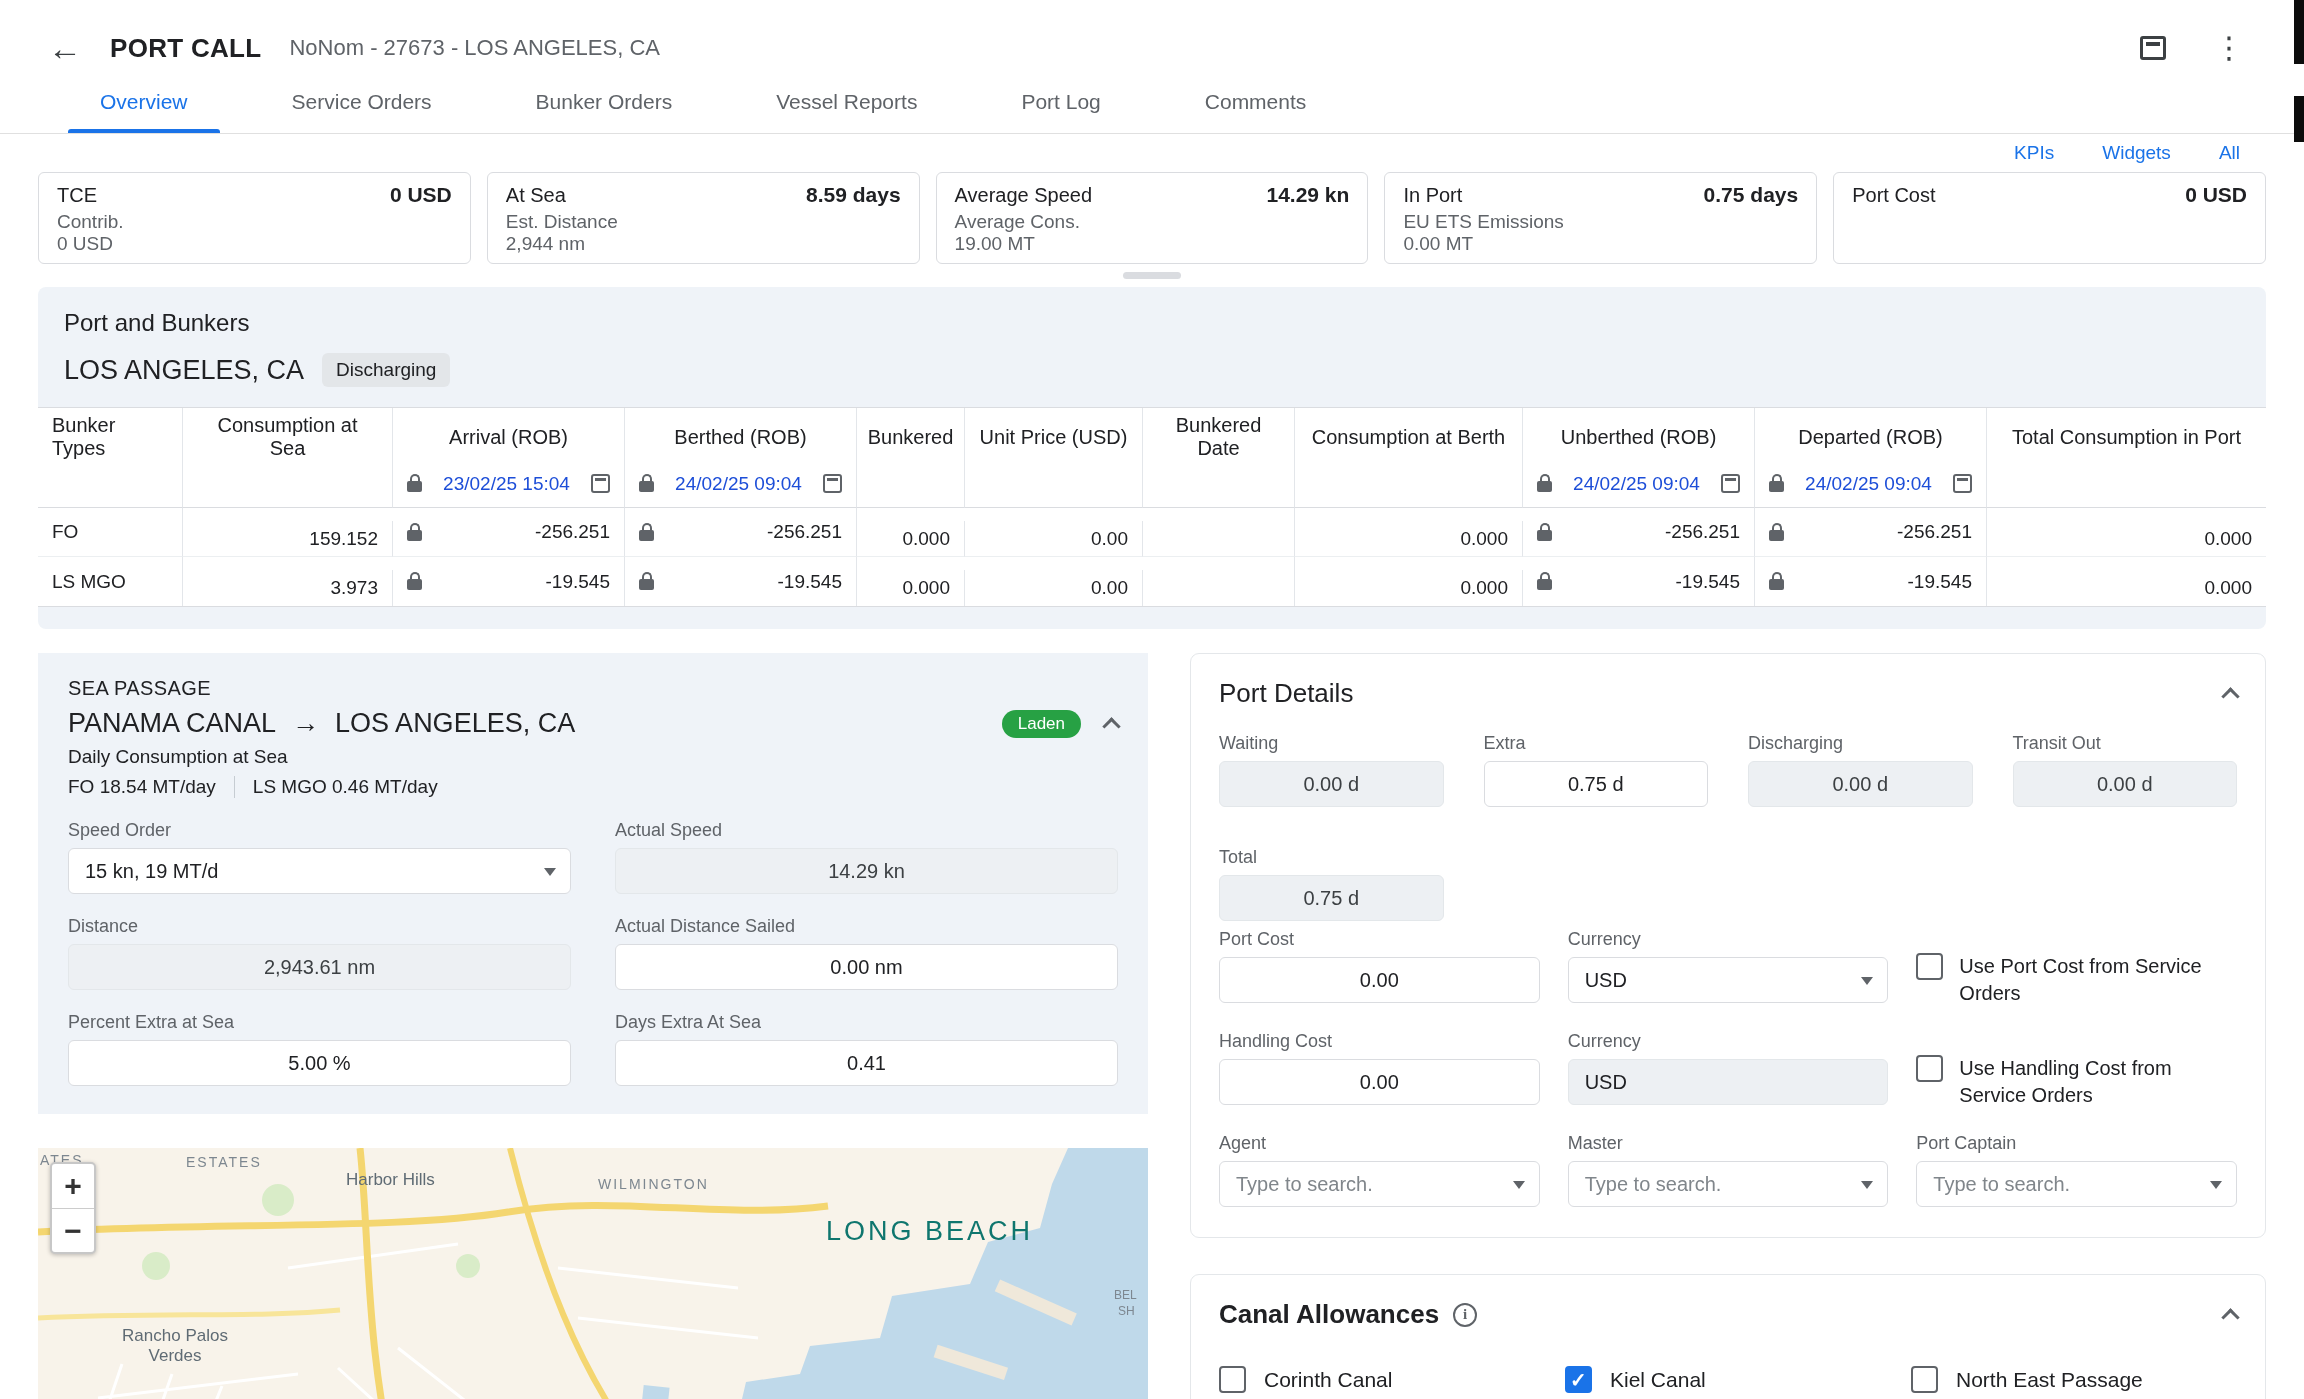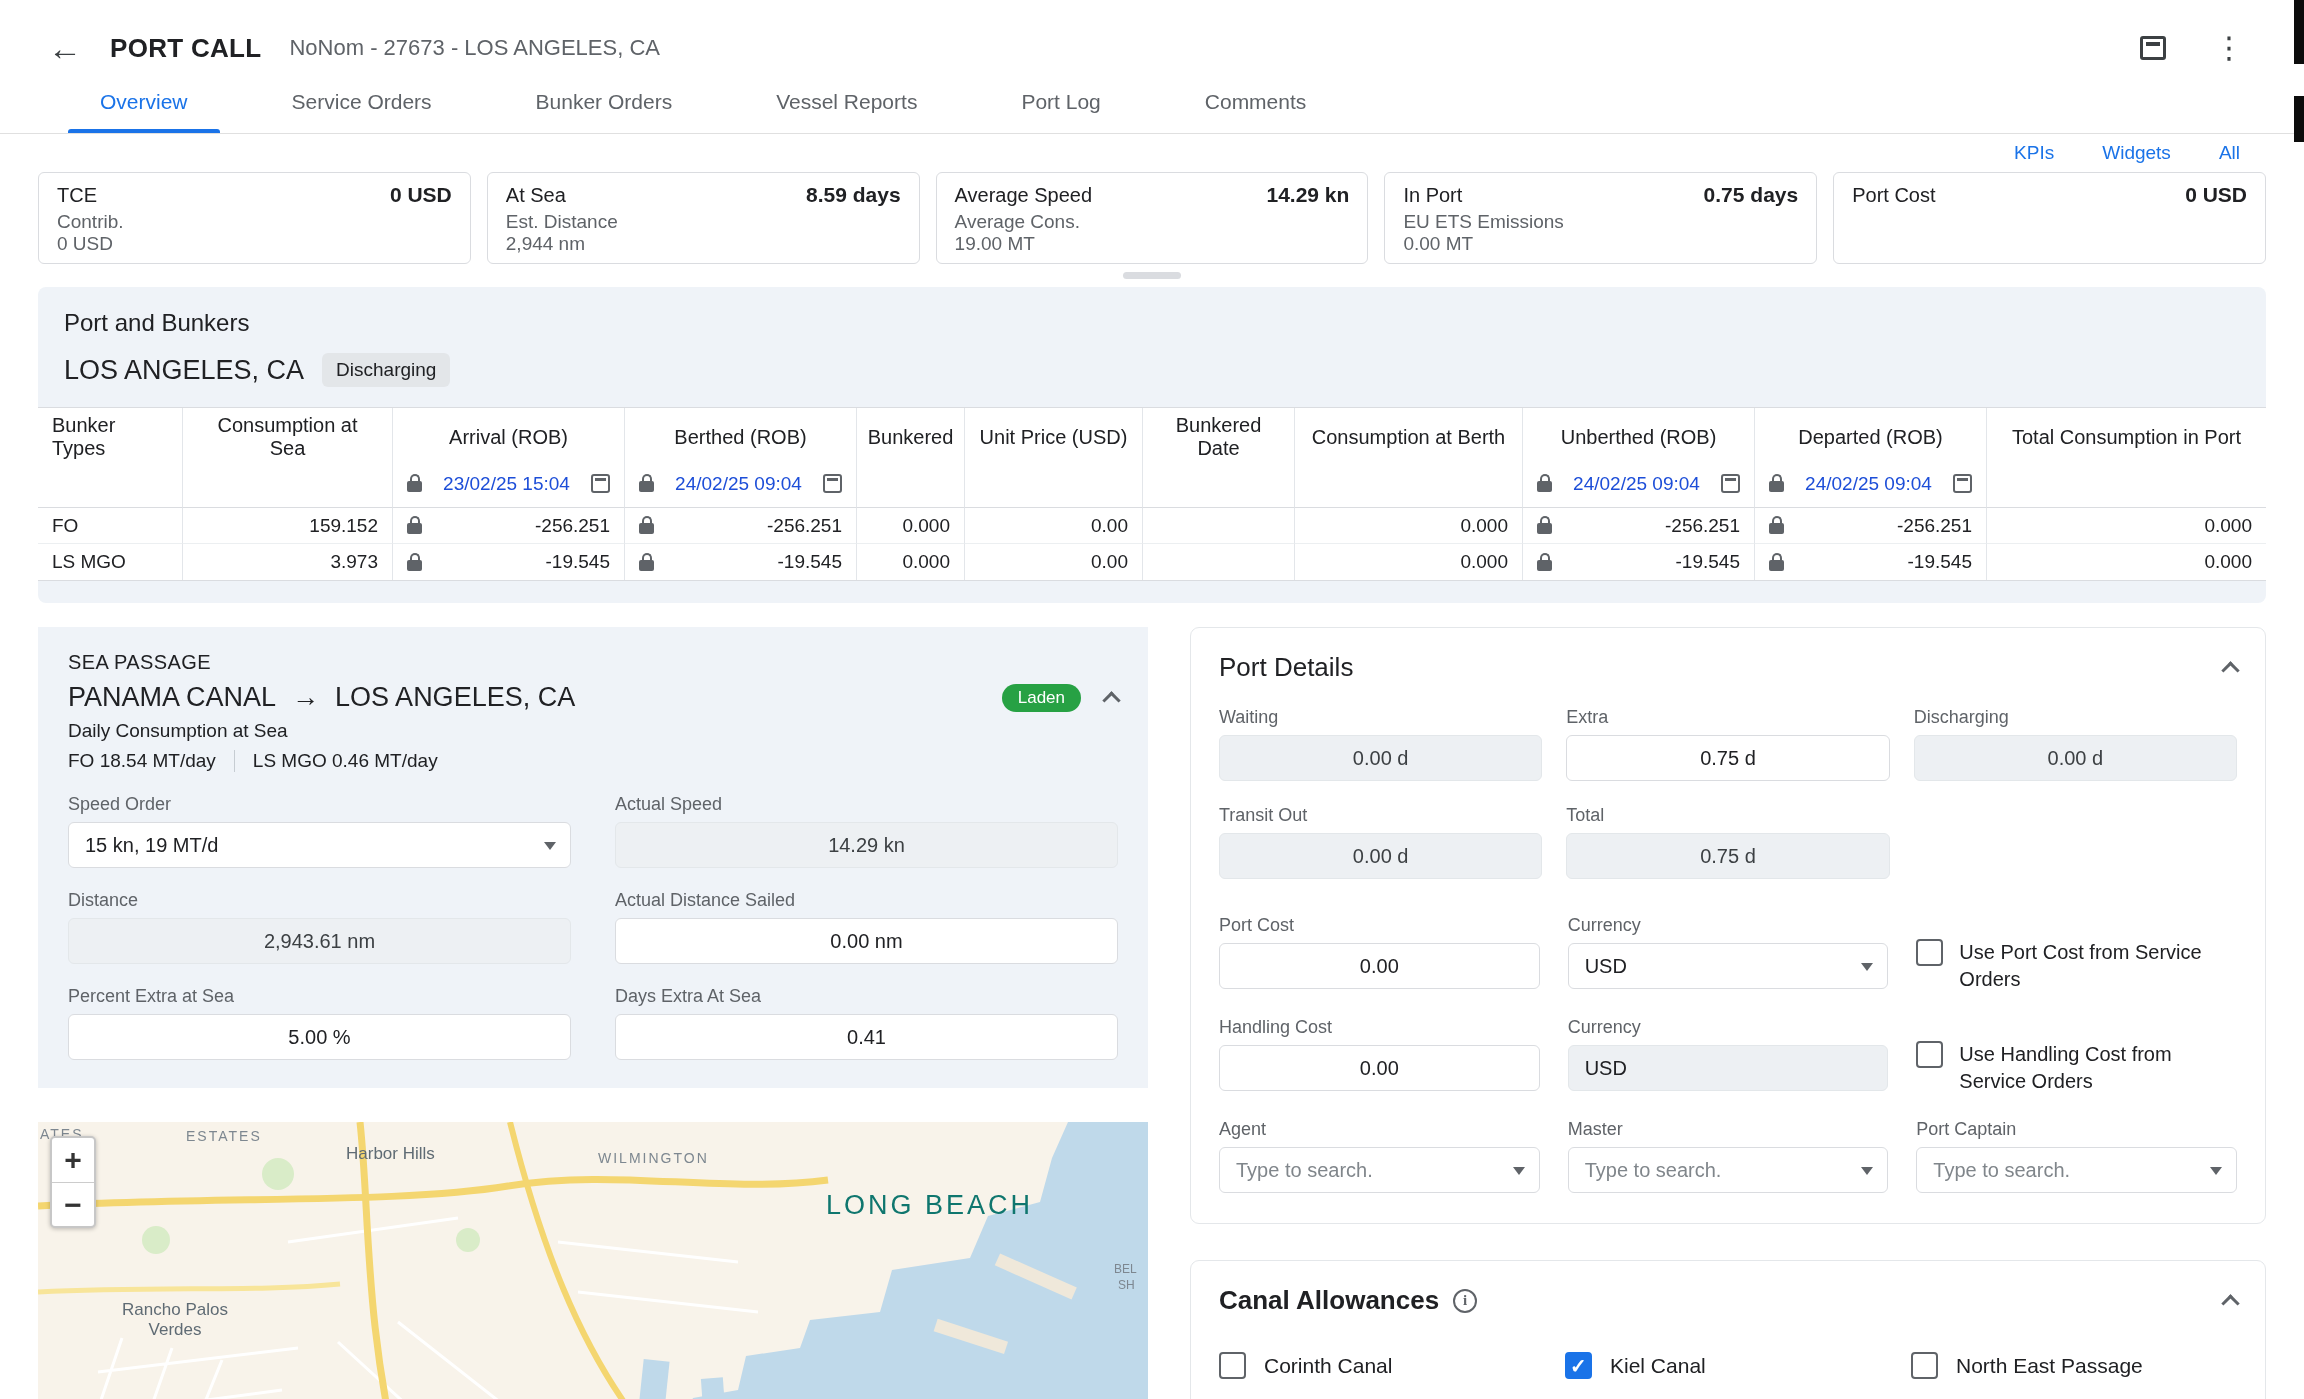--- a/index.html
+++ b/index.html
@@ -49,21 +49,21 @@
   .bk-grid { display:grid; grid-template-columns:145px 210px 232px 232px 108px 178px 152px 228px 232px 232px 1fr; }
   .bk-grid .c { border-right:1px solid #e3e6ea; padding:0 14px; display:flex; align-items:center; min-height:36px; font-size:19px; }
   .bk-grid .c:last-child { border-right:none; }
   .hdr .c { font-size:20px; font-weight:500; min-height:52px; padding-top:6px; border-bottom:none; }
   .hdr .c.cc { justify-content:center; text-align:center; }
   .daterow .c { min-height:48px; border-bottom:1px solid #dadce0; }
   .datecell { display:flex; align-items:center; justify-content:space-between; width:100%; gap:8px; }
   .dtext { font-size:19px; color:#1d4ed8; white-space:nowrap; }
   .rowline .c { border-bottom:1px solid #eceff1; min-height:36px; }
   .rowline:last-child .c { border-bottom:none; }
-  .num { justify-content:flex-end !important; }
+  .num { justify-content:flex-end !important;margin-top:13px; }
   .lockcell { justify-content:space-between !important; }
 
   .lock { position:relative; display:inline-block; width:15px; height:11px; background:#5f6368; border-radius:2px; margin-top:6px; flex:none; }
   .lock::before { content:""; position:absolute; left:2.5px; top:-7px; width:6px; height:7px; border:2px solid #5f6368; border-bottom:none; border-radius:5px 5px 0 0; }
   .cal { position:relative; display:inline-block; width:19px; height:19px; border:2px solid #5f6368; border-radius:3px; flex:none; cursor:pointer; }
   .cal::before { content:""; position:absolute; left:2px; right:2px; top:2px; height:3px; background:#5f6368; }
 
   
   .main-cols { display:flex; gap:42px; padding:24px 38px 0; align-items:flex-start; }
   .left-col { width:1110px; flex:none; }
@@ -101,21 +101,21 @@
   .zbtn + .zbtn { border-top:1px solid #ccc; }
 
   
   .panel { background:#fff; border:1px solid #e4e7ea; border-radius:9px; padding:24px 28px 30px; }
   .panel-head { display:flex; align-items:center; margin-bottom:24px; }
   .panel-title { font-size:26px; font-weight:500; }
   .panel-head .chev { margin-left:auto; }
   .info-icon { position:relative; width:24px; height:24px; border:2px solid #5f6368; border-radius:50%; margin-left:14px; cursor:pointer; }
   .info-icon::after { content:"i"; position:absolute; left:0; right:0; top:0; bottom:0; display:flex; align-items:center; justify-content:center; font-size:15px; font-weight:700; color:#5f6368; font-family:"Liberation Serif",serif; }
 
-  .dur-grid { display:grid; grid-template-columns:repeat(3,1fr); gap:24px; margin-bottom:36px; }
+  .dur-grid { display:grid; grid-template-columns:repeat(4,1fr); gap:40px; margin-bottom:8px; }
   .pd-grid { display:grid; grid-template-columns:1fr 1fr 1fr; column-gap:28px; row-gap:24px; align-items:start; }
   .cbrow { display:flex; align-items:flex-start; gap:16px; padding-top:24px; }
   .cbrow .cb-label { font-size:20px; line-height:1.35; max-width:270px; }
   .cb { width:27px; height:27px; border:2px solid #5f6368; border-radius:4px; background:#fff; flex:none; position:relative; cursor:pointer; }
   .cb.checked { background:#1a73e8; border-color:#1a73e8; }
   .cb.checked::after { content:"\2713"; position:absolute; inset:0; display:flex; align-items:center; justify-content:center; color:#fff; font-size:20px; font-weight:700; }
 
   .canal-panel { margin-top:36px; min-height:400px; }
   .canal-grid { display:grid; grid-template-columns:repeat(3,1fr); row-gap:50px; column-gap:20px; margin-top:36px; }
   .canal-item { display:flex; align-items:center; gap:18px; }

